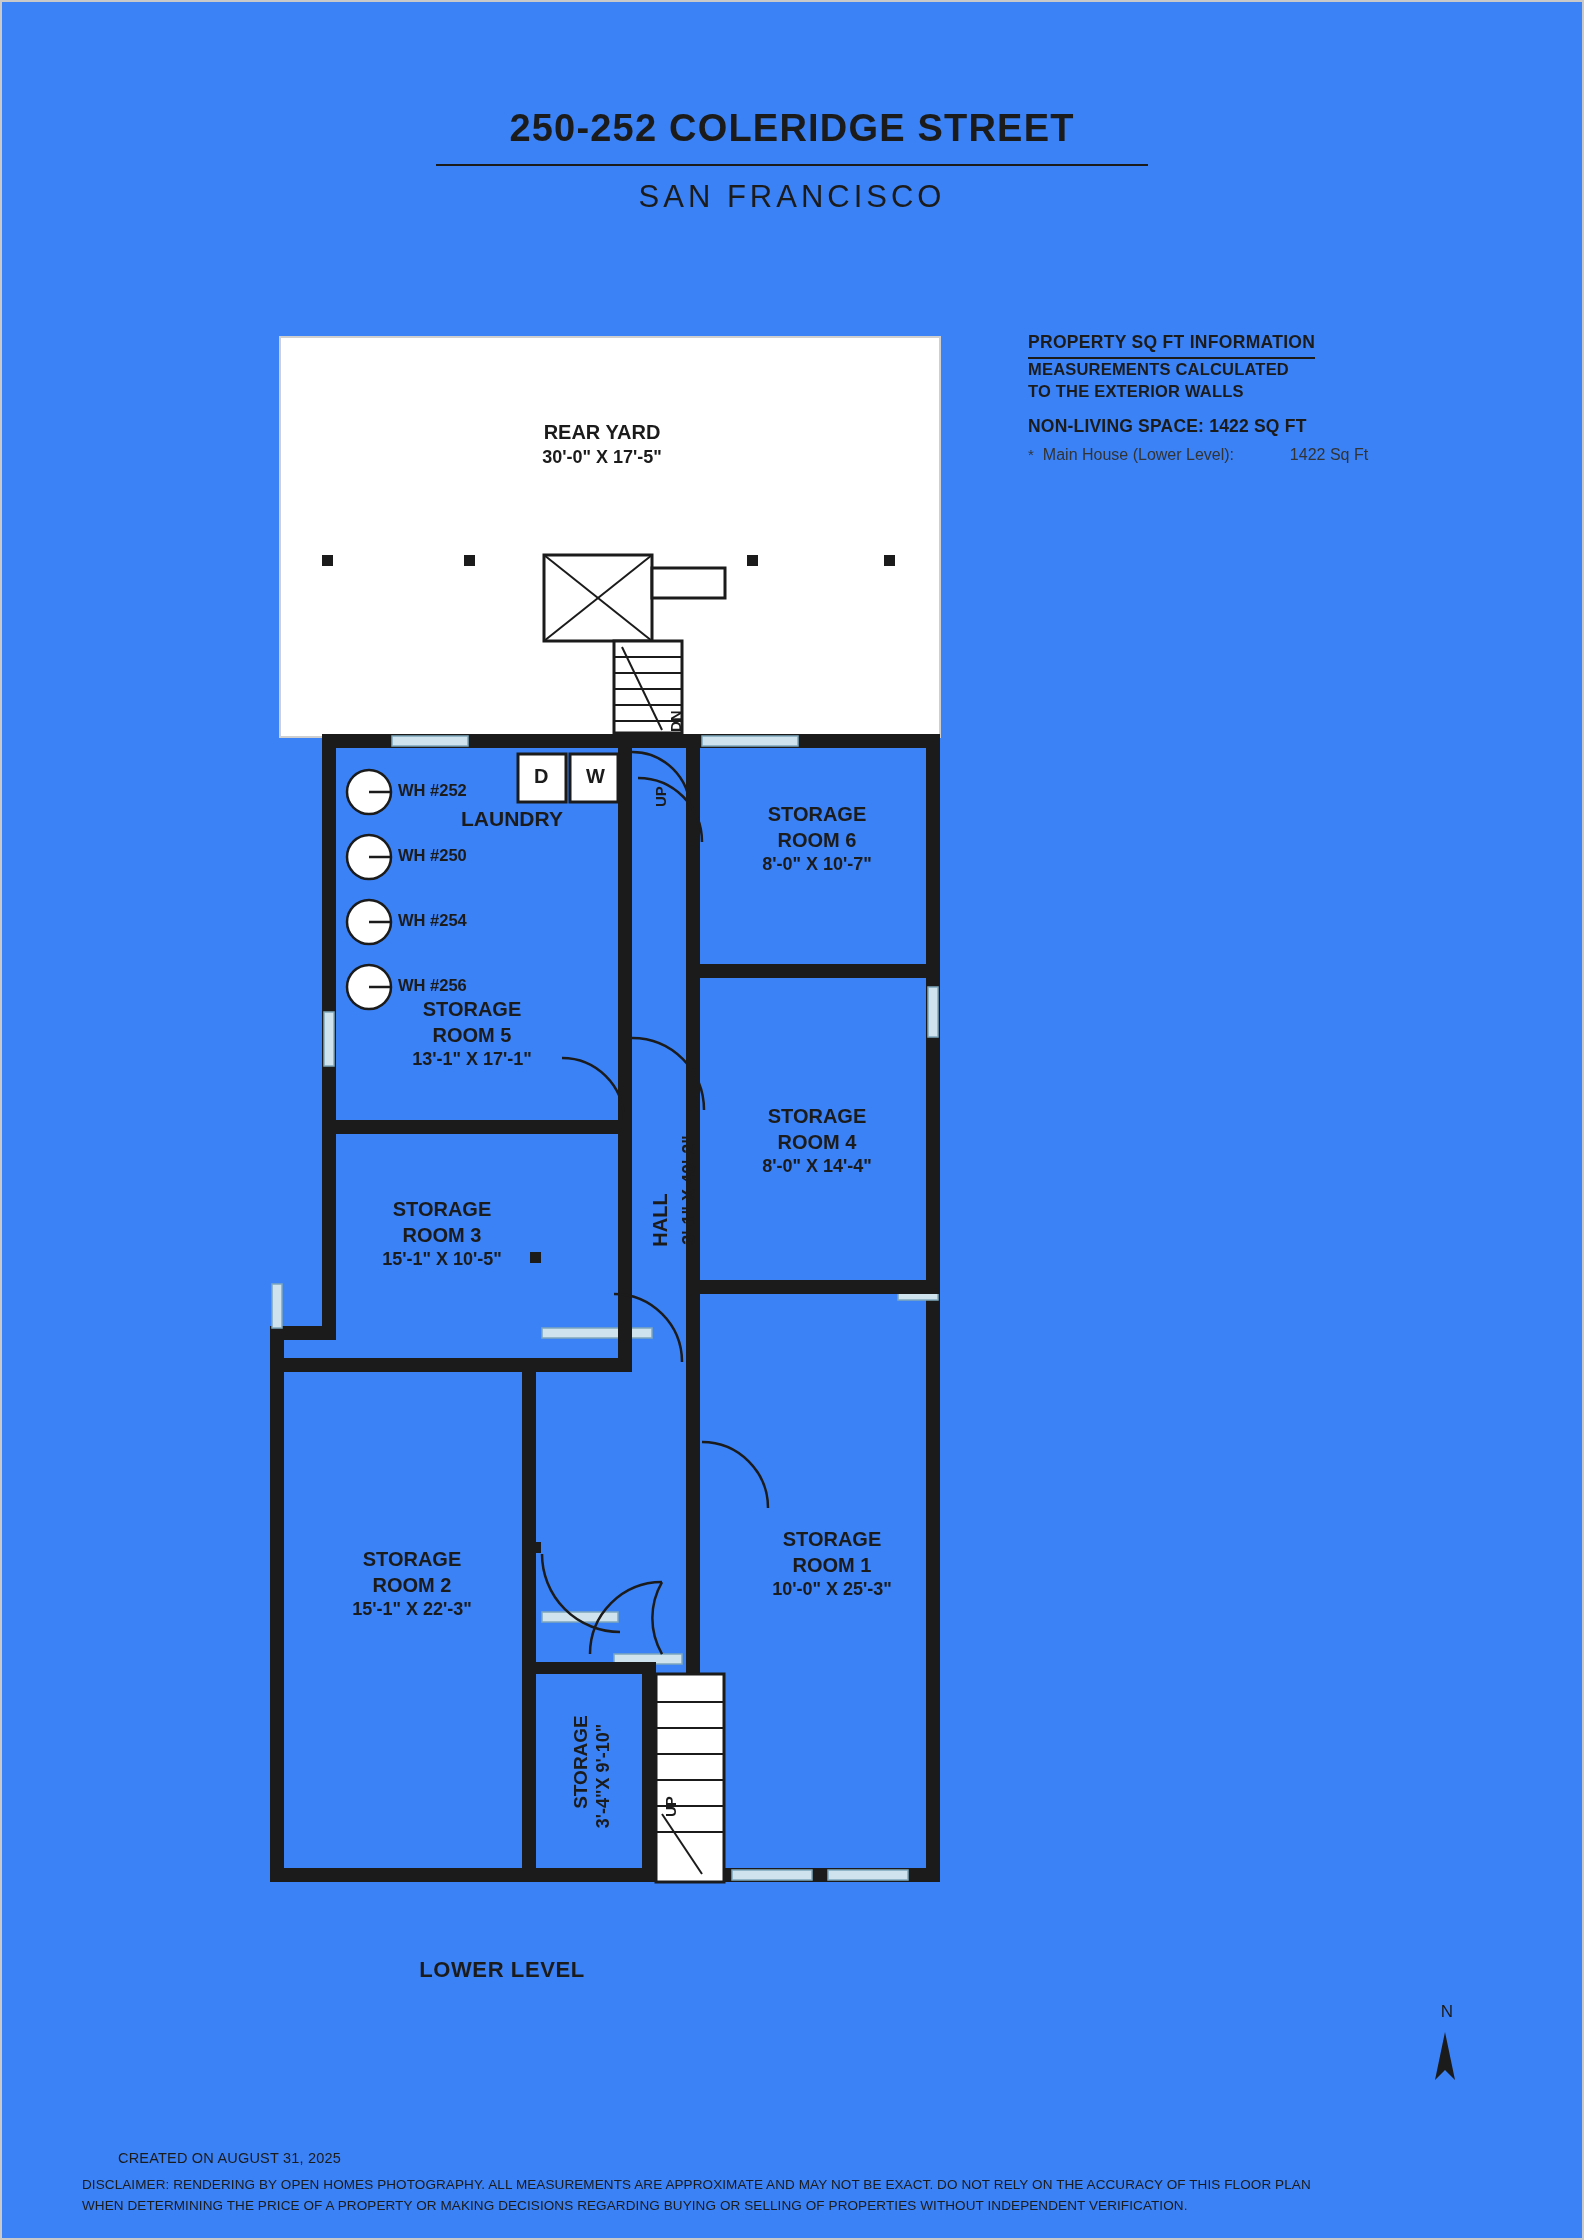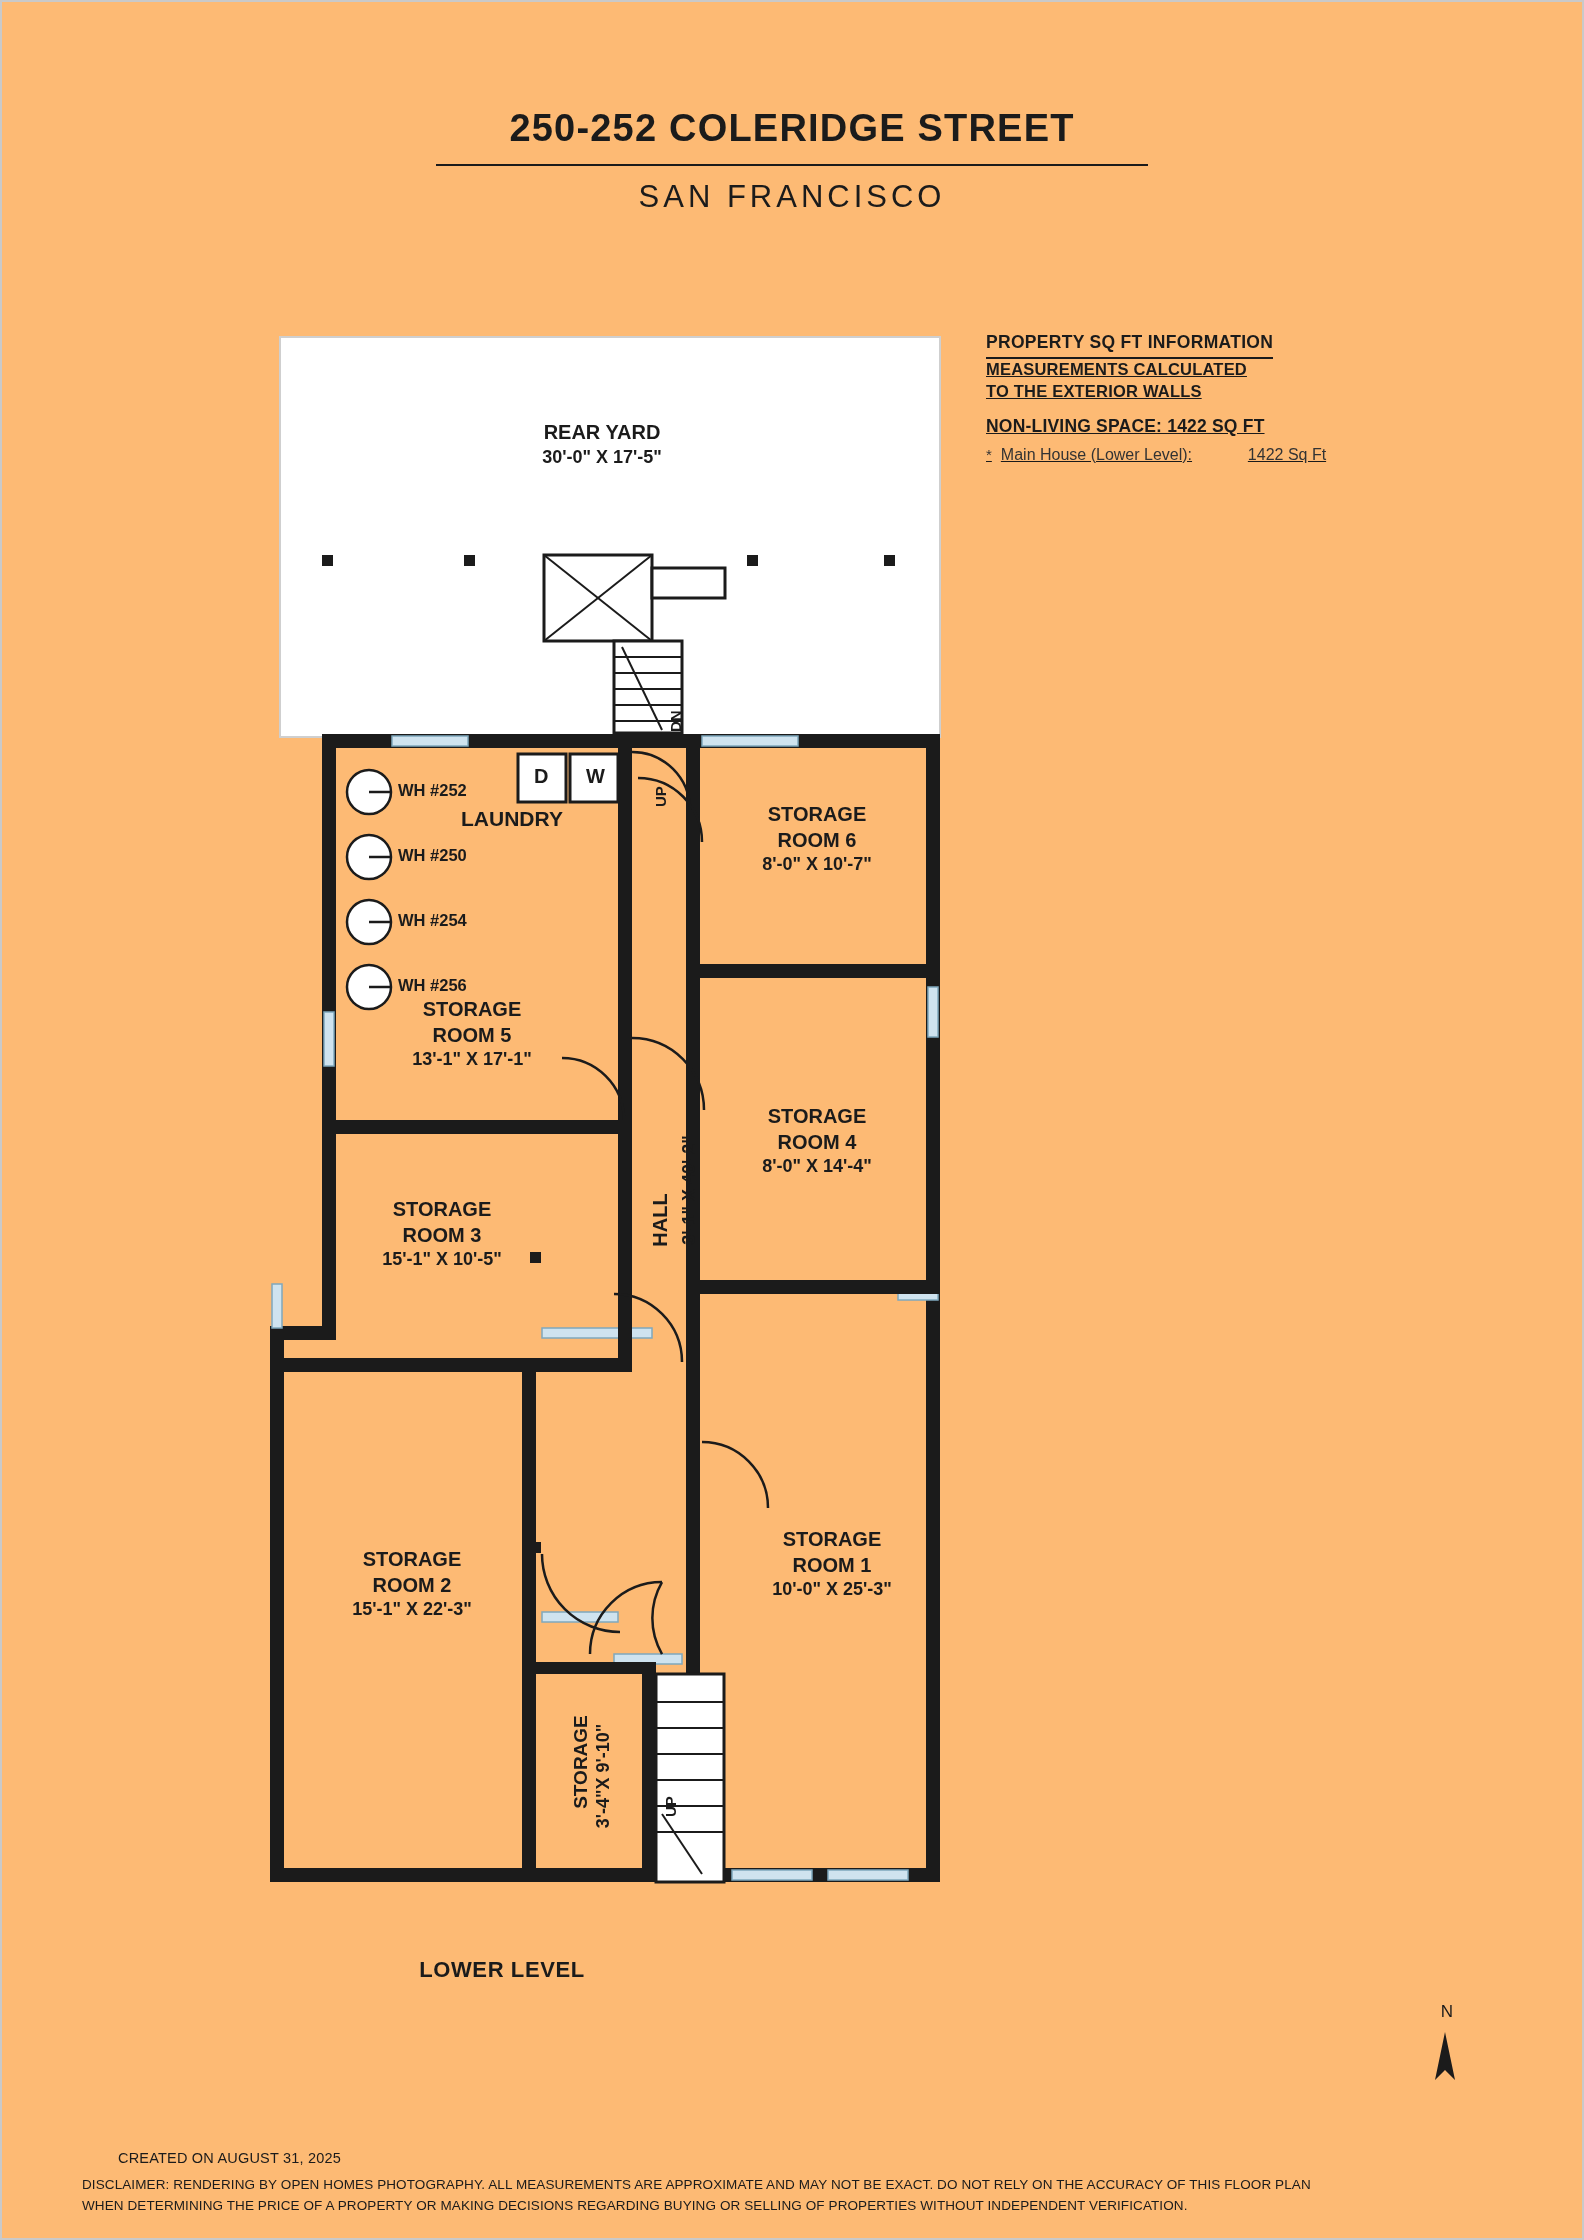--- a/index.html
+++ b/index.html
@@ -7,38 +7,38 @@
     width:1584px; height:2240px;
     font-family:"Liberation Sans", sans-serif;
     color:#1b1b1b;
     position:relative;
     overflow:hidden;
   }
   .page {
     position:absolute; inset:0;
     border:2px solid #c9c9c9;
     box-sizing:border-box;
-    background:#fdba74;
+    background:#3b82f6;
   }
 
   
   .header { position:absolute; left:0; right:0; top:105px; text-align:center; }
   .title {
     font-size:38px; font-weight:bold; letter-spacing:1.2px;
     margin:0; padding-bottom:14px;
   }
   .title-rule {
     width:712px; height:2px; background:#1b1b1b; margin:0 auto 10px auto;
   }
   .subtitle {
     font-size:31px; letter-spacing:4px; font-weight:normal; margin:13px;
   }
 
   
-  .sqft-panel { position:absolute; left:984px; top:330px; width:470px;text-decoration:underline; }
+  .sqft-panel { position:absolute; left:1026px; top:330px; width:470px; }
   .sqft-title {
     font-size:17.5px; font-weight:bold; letter-spacing:.3px;
     border-bottom:2px solid #1b1b1b; display:inline-block; padding-bottom:4px;
   }
   .sqft-sub {
     font-size:16.5px; font-weight:bold; line-height:1.32; 
     letter-spacing:.2px;
   }
   .sqft-nonliving {
     font-size:17.5px; font-weight:bold; margin-top:13px; letter-spacing:.2px;

